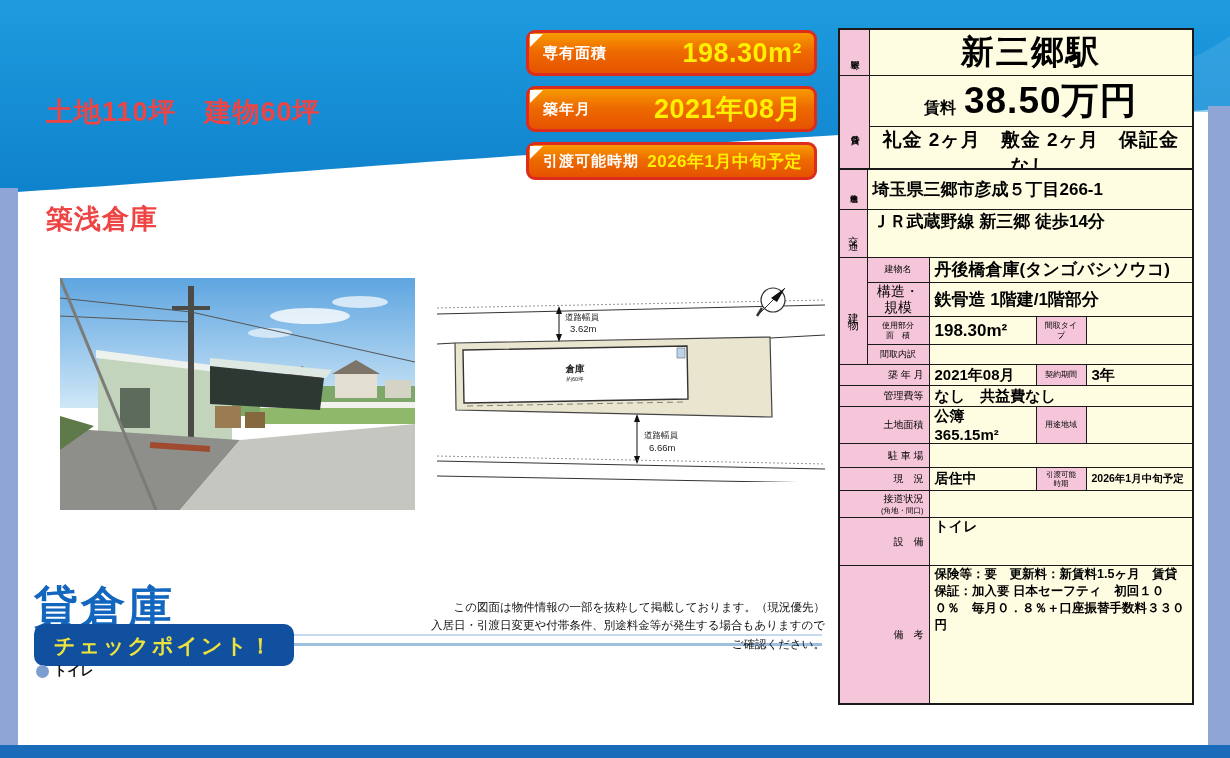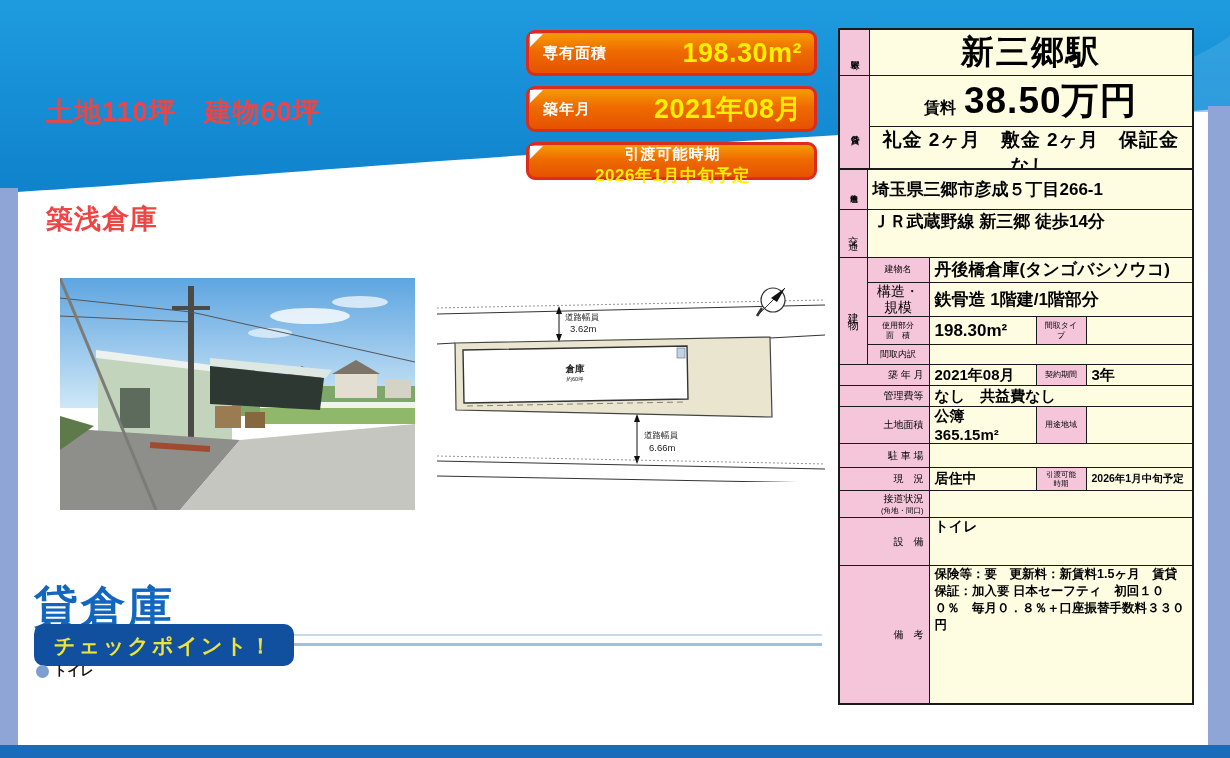--- a/index.html
+++ b/index.html
@@ -19,21 +19,21 @@
   .headline{position:absolute;left:38px;top:24px;z-index:3;color:#ef4444;
     font-size:27px;font-weight:bold;line-height:1.32;letter-spacing:1px;white-space:pre;margin-left:8px;}
   
   .badge{position:absolute;left:526px;width:259px;z-index:3;
     background:linear-gradient(180deg,#f79b00 0%,#ee6b00 45%,#e65200 100%);
     border:3px solid #dd2b1c;border-radius:9px;
     display:flex;align-items:center;justify-content:space-between;
     padding:0 12px 0 14px;box-sizing:content-box;}
   .badge-1{top:30px;height:40px;}
   .badge-2{top:86px;height:40px;}
-  .badge-3{top:142px;height:32px;flex-direction:column;}
+  .badge-3{top:142px;height:32px;}
   .badge .fold{position:absolute;left:1px;top:1px;width:0;height:0;
     border-top:13px solid #ffffff;border-right:13px solid transparent;}
   .badge-label{color:#ffffff;font-weight:bold;font-size:15px;letter-spacing:1px;}
   .badge-value{color:#ffef00;font-weight:bold;font-size:27px;letter-spacing:0.5px;}
   .badge-3 .badge-value{font-size:17px;}
   
   .photo{position:absolute;left:60px;top:278px;width:355px;height:232px;z-index:3;overflow:hidden;}
   
   .siteplan{position:absolute;left:437px;top:280px;width:388px;height:202px;z-index:3;}
   .siteplan text{fill:#222;font-family:"Liberation Sans","DejaVu Sans",sans-serif;}
@@ -308,18 +308,22 @@
         <td colspan="3" class="notes top">保険等：要　更新料：新賃料1.5ヶ月　賃貸保証：加入要 日本セーフティ　初回１００％　毎月０．８％＋口座振替手数料３３０円</td>
       </tr>
     </tbody>
       </table>
   </div>
 
   <div class="category">貸倉庫</div>
   <div class="check-lines check-line-1"></div>
   <div class="check-lines check-line-2"></div>
   <div class="checkpoint">チェックポイント！</div>
+  <div class="disclaimer">
+    <div>この図面は物件情報の一部を抜粋して掲載しております。（現況優先）</div>
+    <div>入居日・引渡日変更や付帯条件、別途料金等が発生する場合もありますのでご確認ください。</div>
+  </div>
   <div class="check-item">
     <span class="dot"></span>
     <span class="txt">トイレ</span>
   </div>
 
 </div>
 
 </body></html>

